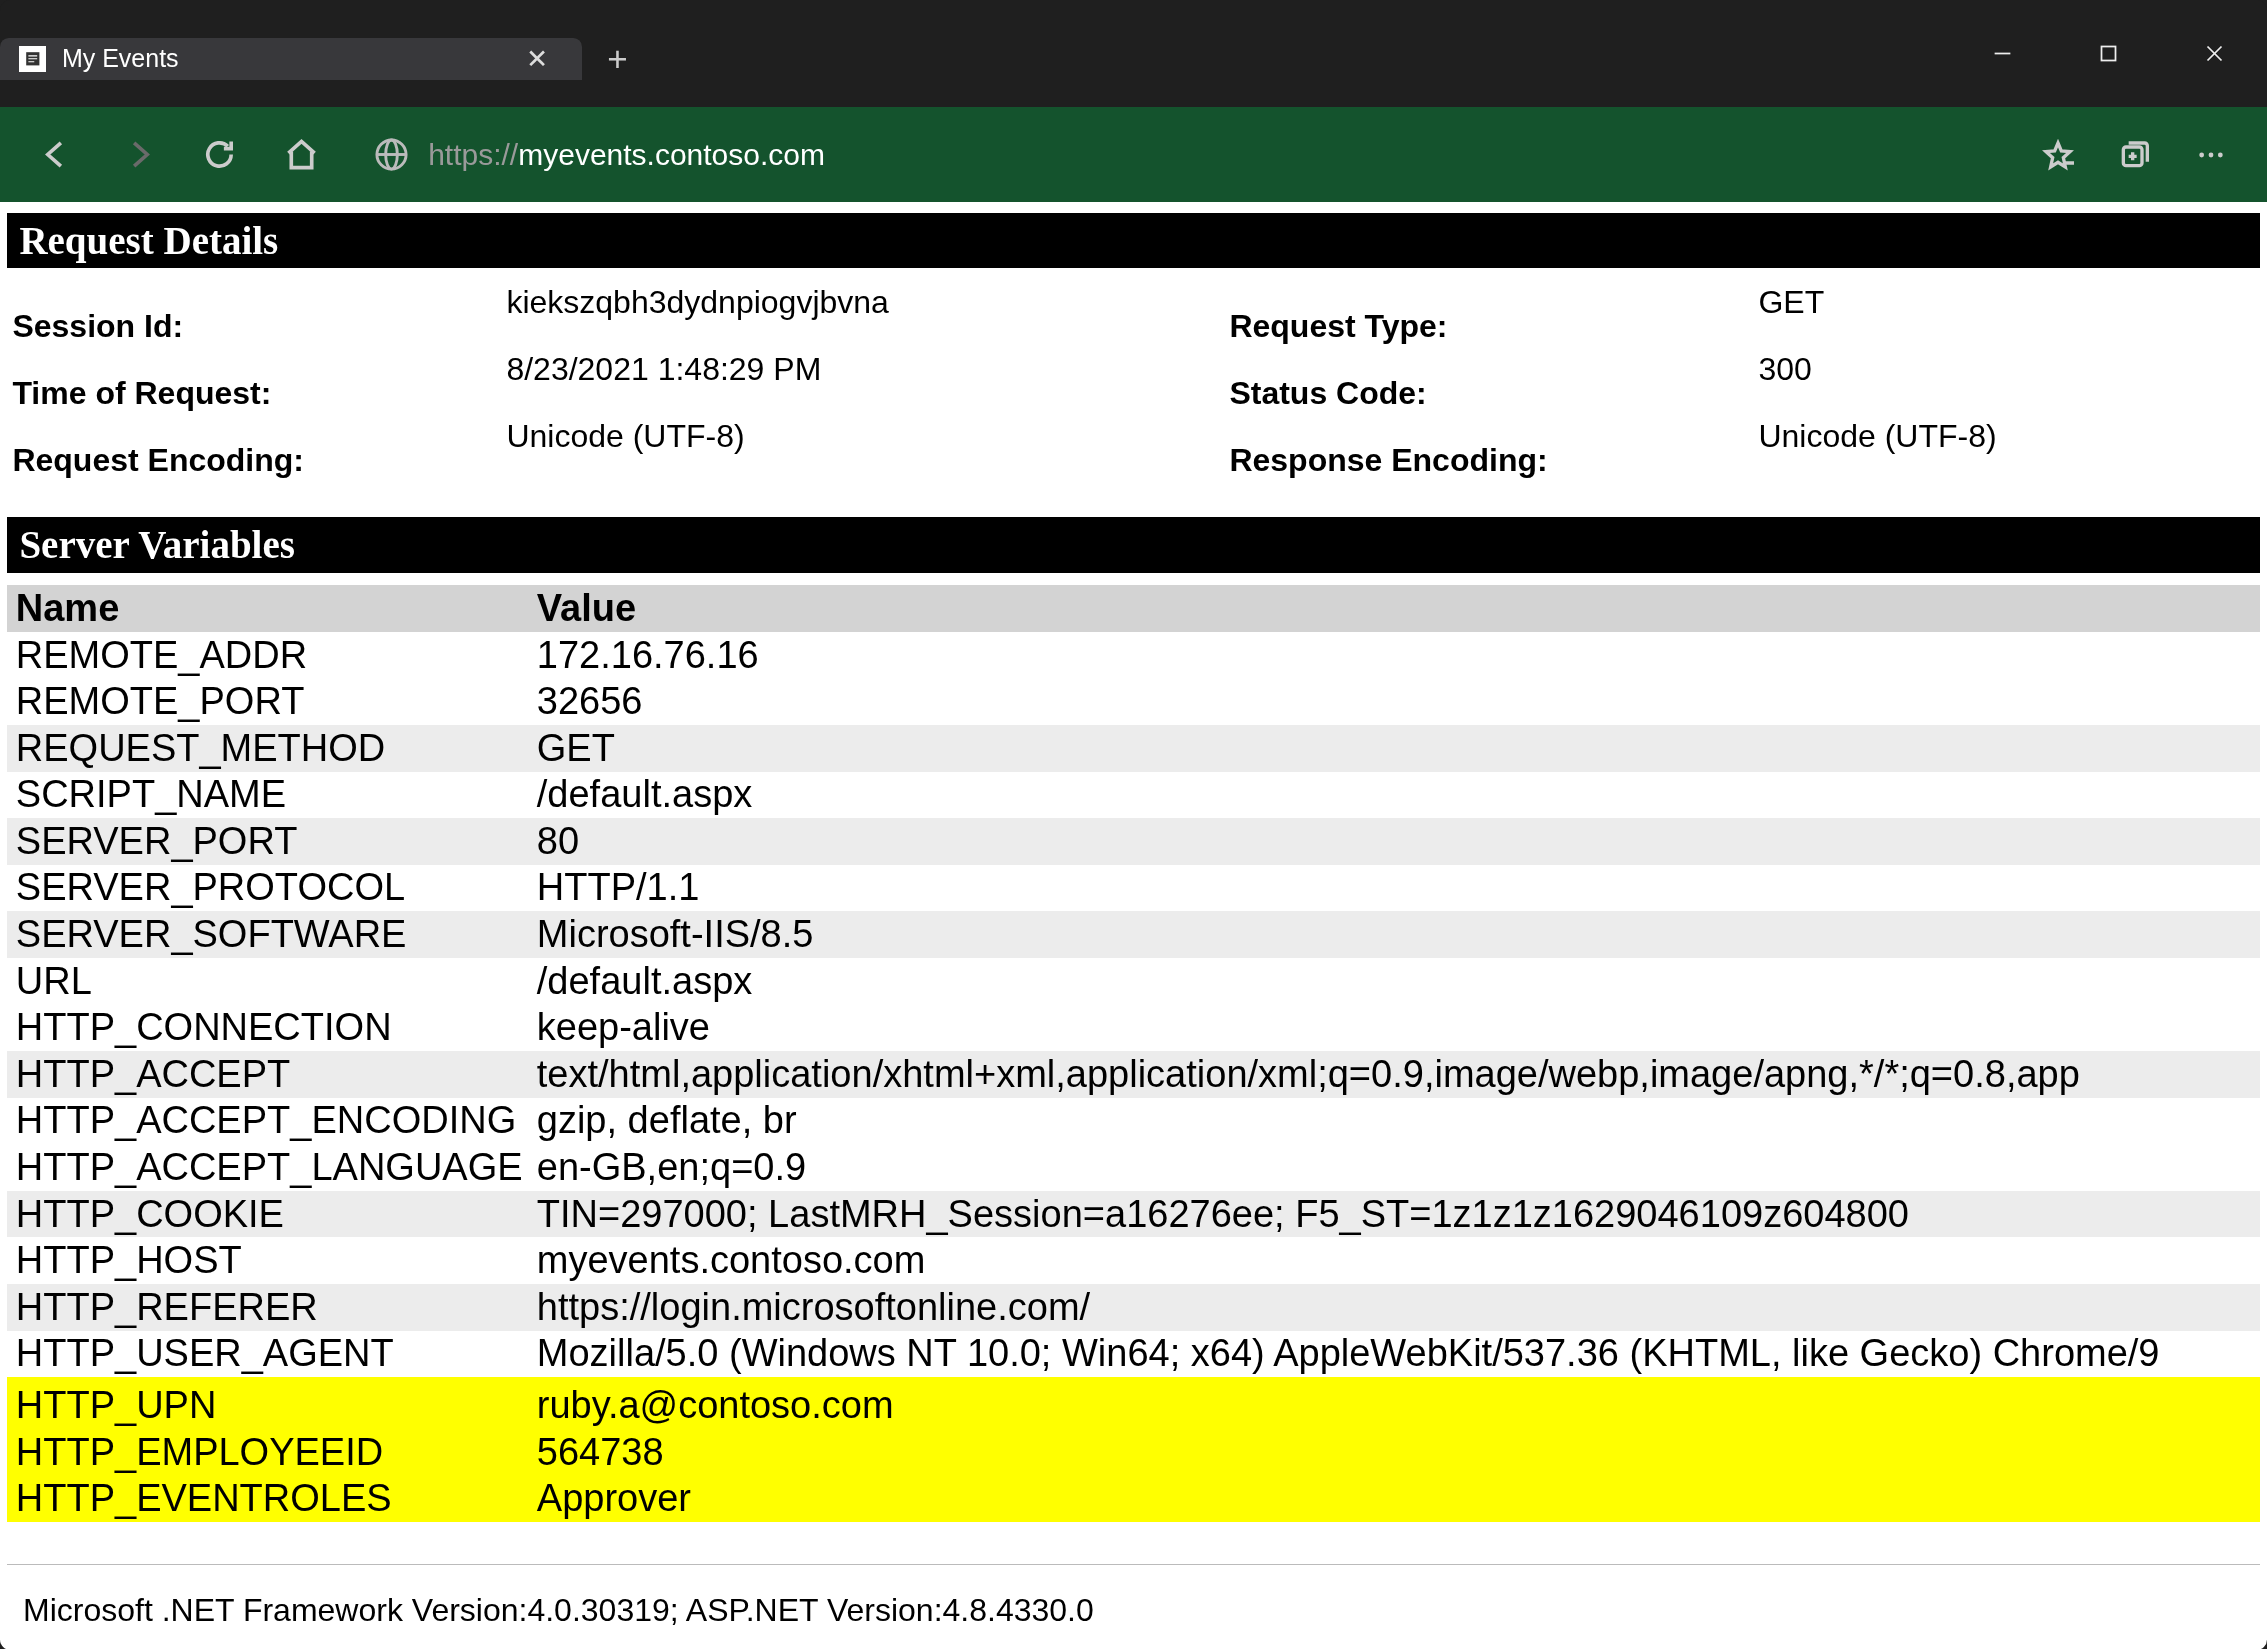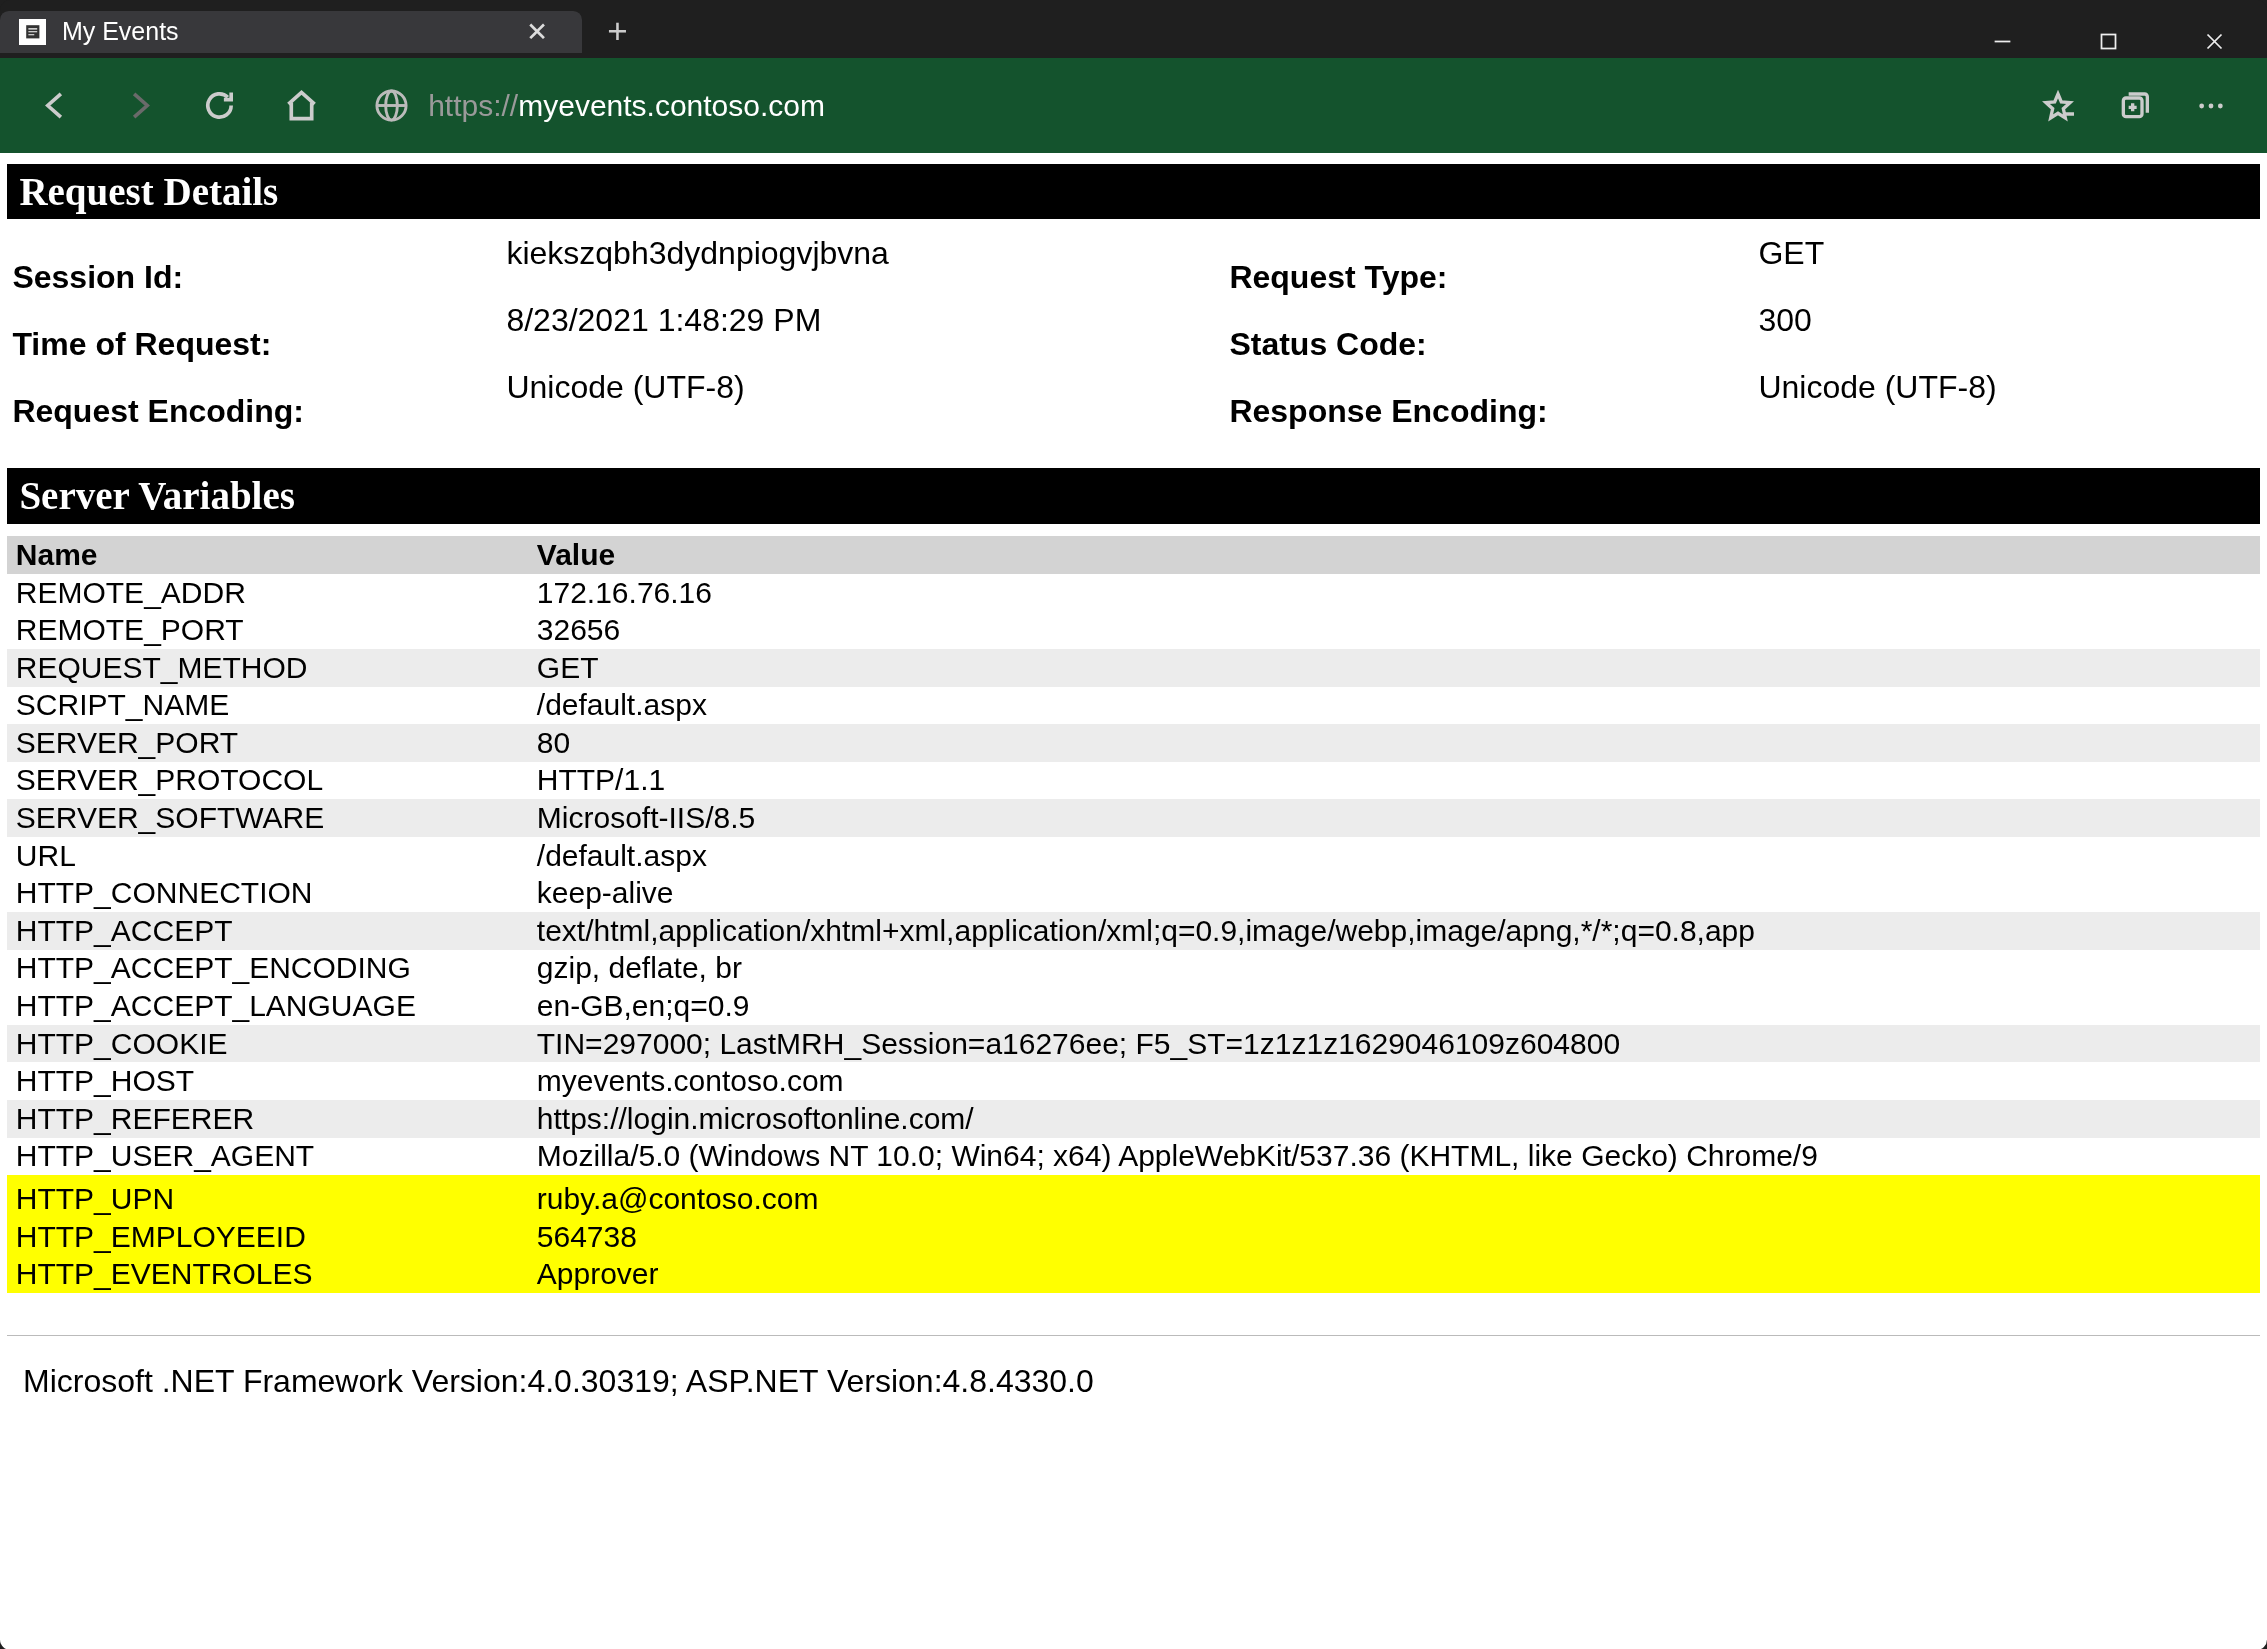--- a/index.html
+++ b/index.html
@@ -1,18 +1,18 @@
 <!DOCTYPE html>
 <html style="font-size:14px"><head>
 <meta charset="utf-8">
 <style>
   * { box-sizing: border-box; margin: 0; padding: 0; }
   html, body { width: 100%; height: 100%; font-family: "Segoe UI", Tahoma, sans-serif; background: #1f1f1f; }
   .window { width: 2267px; height: 1650px; background: #1f1f1f; display: flex; flex-direction: column; border-radius: 10.6px; overflow: hidden; }
-  .titlebar { height: 58px; background: #1f1f1f; display: flex; align-items: flex-start; }
+  .titlebar { height: 107px; background: #1f1f1f; display: flex; align-items: center; }
   .tab { display: flex; align-items: center; background: #38383b; color: #fff; font-size: 25px; padding: 0 25px 0 19.4px; margin-top: 10.6px; border-top-left-radius: 8.8px; border-top-right-radius: 8.8px; gap: 16px; min-width: 582px; position: relative; }
   .tab .favicon { width: 26.5px; height: 26.5px; background: #fff; display: flex; align-items: center; justify-content: center; }
   .tab .favicon svg { width: 17.6px; height: 17.6px; }
   .tab .close { margin-left: auto; font-size: 26.5px; color: #ddd; padding: 5.3px 8.8px; cursor: pointer; }
   .newtab { display: flex; align-items: center; justify-content: center; width: 71px; color: #ccc; font-size: 35px; margin-top: 10.6px; cursor: pointer; }
   .titlebar-spacer { flex: 1; }
   .win-controls { display: flex; align-items: center; }
   .win-btn { width: 106px; height: 83px; display: flex; align-items: center; justify-content: center; color: #eee; }
   .win-btn svg { width: 21px; height: 21px; stroke: #eee; stroke-width: 2; fill: none; }
   .toolbar { height: 95px; background: #14532d; display: flex; align-items: center; padding: 0 21px; gap: 10.6px; }
@@ -24,21 +24,21 @@
   .addrbar .site-icon svg { stroke: #bbb; fill: none; stroke-width: 2; }
   .addrbar .url { font-size: 30px; color: #fff; white-space: nowrap; }
   .addrbar .url .proto { color: #9a9a9a; }
   .right-icons { display: flex; align-items: center; gap: 5.3px; }
   .right-icons .nav-btn svg { width: 32px; height: 32px; }
   .content { flex: 1; background: #fff; overflow: hidden; padding: 10.6px 0 0 0; font-family: Tahoma, "Segoe UI", sans-serif; color: #000; }
   .section-header { background: #000; color: #fff; font-size: 39px; font-weight: 700; padding: 5.3px 12.4px; margin: 0 7px 12.4px 7px; font-family: Liberation Serif, serif; }
   .details-grid { display: grid; grid-template-columns: 494px 723px 529px 1fr; font-size: 32px; padding: 0 12.4px 35px 12.4px; line-height: 1.35; }
   .details-grid .lbl { font-weight: 700; margin-top: 24px; }
   .table-wrap { padding: 0 7px; }
-  .vars-table { width: 100%; border-collapse: collapse; font-size: 30px; table-layout: fixed; }
+  .vars-table { width: 100%; border-collapse: collapse; font-size: 38px; table-layout: fixed; }
   .vars-table th { text-align: left; font-weight: 700; padding: 1.8px 8.8px; background: #d3d3d3; }
   .vars-table th.name-col { width: 521px; }
   .vars-table td { padding: 1.8px 8.8px; white-space: nowrap; overflow: hidden; }
   .vars-table tr.gap td { padding-top: 7px; }
   .vars-table tr.hl { background: #ffff00 !important; }
   .vars-table tr.hl td:nth-child(2) { }
   .footer { font-size: 32px; padding: 26.5px 16px 0 16px; border-top: 1.8px solid #bbb; margin: 42px 7px 0 7px; }
 </style>
 </head>
 <body>

